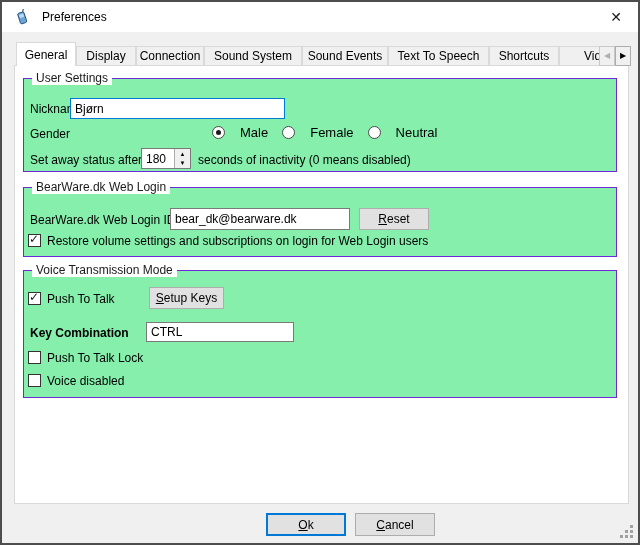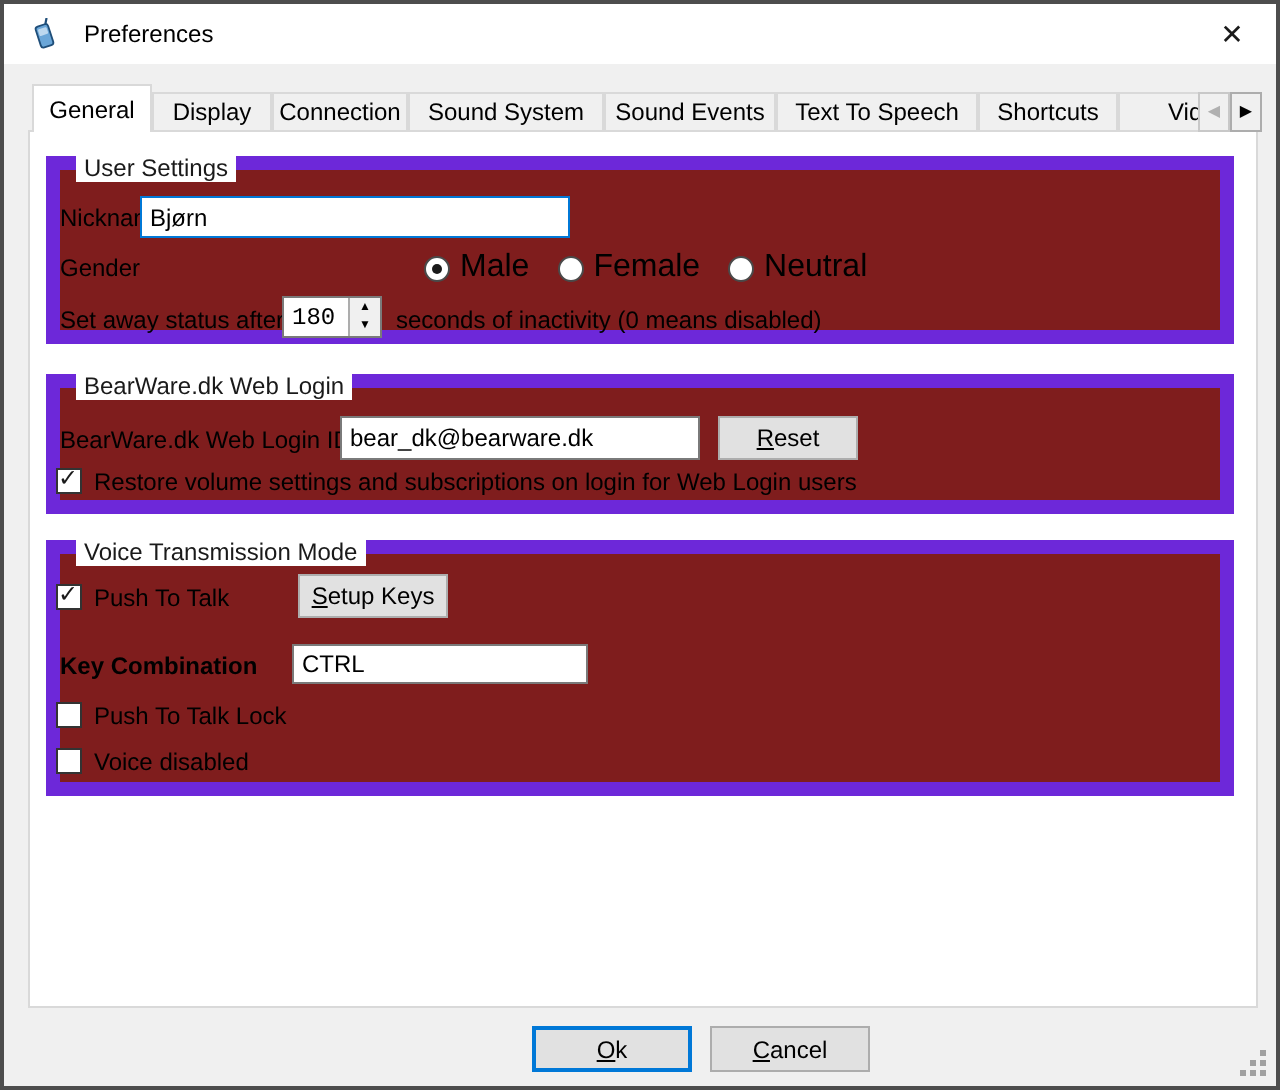--- a/index.html
+++ b/index.html
@@ -17,43 +17,43 @@
   .tab{position:absolute;top:44px;height:19px;background:#f0f0f0;border:1px solid #d9d9d9;border-bottom:none;display:flex;align-items:center;justify-content:center;font-size:12px;color:#000;z-index:2;overflow:hidden;white-space:nowrap;}
   .tab.active{top:40px;height:24px;background:#ffffff;z-index:4;font-size:12px;}
   .tab-scroll{position:absolute;top:44px;width:16px;height:20px;background:#f0f0f0;border:1px solid #adadad;display:flex;align-items:center;justify-content:center;z-index:6;}
   .tab-scroll .arrow{font-size:8px;line-height:1;}
   .tab-scroll.disabled{border-color:#c8c8c8;}
   .tab-scroll.disabled .arrow{color:#b0b0b0;}
   .tab-scroll.enabled .arrow{color:#000;}
   
   .pane{position:absolute;left:12px;top:63px;width:615px;height:439px;background:#ffffff;border:1px solid #d9d9d9;z-index:1;}
   
-  .group{position:absolute;border:7px solid #6d28d9;background:#7f1d1d;z-index:2;}
+  .group{position:absolute;border:1px solid #6d28d9;background:#86efac;z-index:2;}
   .group-title{position:absolute;top:-8px;left:8px;background:#ffffff;padding:0 4px;font-size:12px;color:#1a1a1a;}
   .lbl{position:absolute;font-size:12px;color:#000;white-space:nowrap;z-index:3;}
   
   .textbox{position:absolute;border:1px solid #7a7a7a;background:#fff;font-size:12px;color:#000;padding:0 4px;z-index:3;}
   .textbox.focused{border:1px solid #0078d7;}
   input.textbox{outline:none;}
   
   .btn{position:absolute;background:#e1e1e1;border:1px solid #adadad;font-size:12px;color:#000;display:flex;align-items:center;justify-content:center;z-index:3;cursor:pointer;white-space:nowrap;}
   .btn.default{border:2px solid #0078d7;}
   .btn u{text-decoration:underline;}
   
   .checkbox{position:absolute;width:13px;height:13px;background:#fff;border:1px solid #333;z-index:3;cursor:pointer;}
   .checkbox .check{display:none;position:absolute;left:0px;top:-3px;font-size:12px;color:#1a1a1a;}
   .checkbox.checked .check{display:block;}
   
   .radio-row{position:absolute;display:flex;gap:14px;z-index:3;}
-  .radio-item{display:flex;align-items:center;gap:5px;font-size:16px;color:#000;}
+  .radio-item{display:flex;align-items:center;gap:15px;font-size:13px;color:#000;}
   .radio{width:13px;height:13px;border:1px solid #4a4a4a;border-radius:50%;background:#fff;position:relative;cursor:pointer;}
   .radio.selected::after{content:"";position:absolute;left:3px;top:3px;width:5px;height:5px;border-radius:50%;background:#1a1a1a;}
   
   .spinbox{position:absolute;width:50px;height:21px;border:1px solid #7a7a7a;background:#fff;display:flex;z-index:3;}
-  .spin-value{flex:1;font-size:12px;color:#000;padding:3px 0 0 4px;font-family:Liberation Mono, monospace;}
+  .spin-value{flex:1;font-size:12px;color:#000;padding:3px 0 0 4px;}
   .spin-buttons{width:16px;border-left:1px solid #adadad;display:flex;flex-direction:column;background:#f0f0f0;}
   .spin-btn{flex:1;display:flex;align-items:center;justify-content:center;font-size:6px;color:#000;cursor:pointer;line-height:1;}
   
   .grip{position:absolute;right:5px;bottom:5px;width:13px;height:13px;z-index:3;}
   .grip i{position:absolute;width:3px;height:3px;background:#a0a0a0;}
 </style>
 </head>
 <body>
 
 <div class="window">

